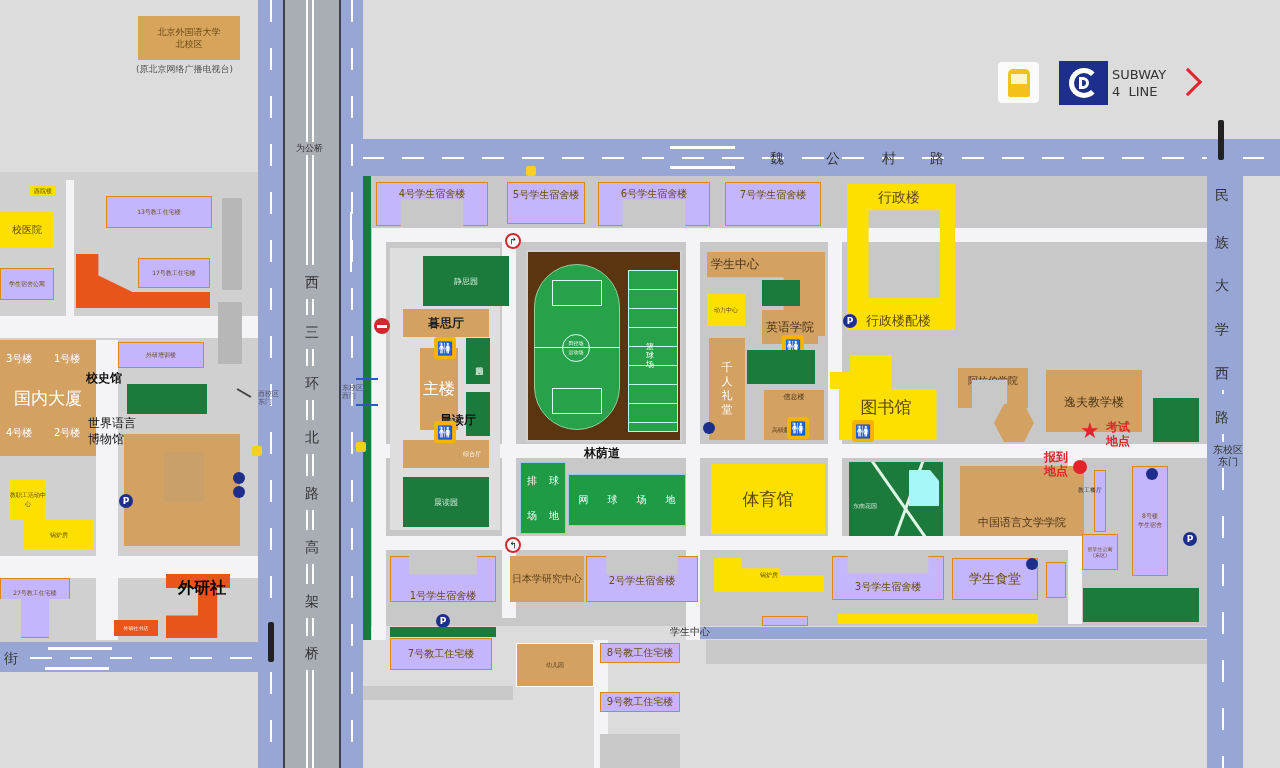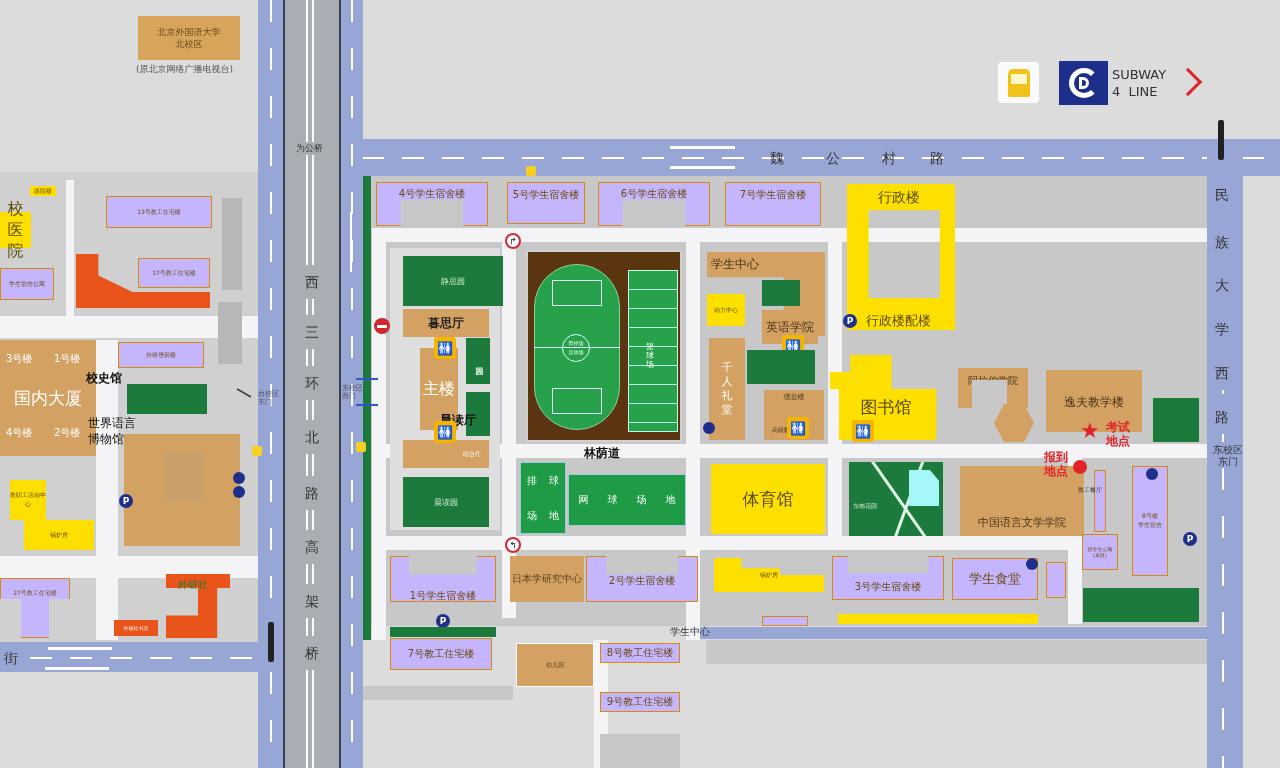--- a/index.html
+++ b/index.html
@@ -93,21 +93,21 @@
 <div class="arrow" style="left:45px;top:667px;width:64px"></div>
 <div class="lbl" style="left:4px;top:650px">街</div>
 
 <div class="road" style="left:700px;top:627px;width:507px;height:12px"></div>
 
 <div class="block" style="left:0;top:172px;width:258px;height:470px;background:#d0d0d0"></div>
 <div class="path" style="left:0;top:316px;width:258px;height:22px"></div>
 <div class="path" style="left:0;top:556px;width:258px;height:22px"></div>
 <div class="path" style="left:96px;top:340px;width:22px;height:300px"></div>
 <div class="path" style="left:66px;top:180px;width:8px;height:140px"></div>
-<div class="yellow" style="left:0;top:212px;width:31px;height:36px;font-size:16px">
+<div class="yellow" style="left:0;top:212px;width:54px;height:36px;font-size:10px">
     <span>校医院</span>
   </div>
 <div class="yellow" style="left:30px;top:186px;width:26px;height:10px;font-size:6px">
     <span>西院楼</span>
   </div>
 <div class="orange" style="left:106px;top:196px;width:106px;height:32px;font-size:6px">
     <span>13号教工住宅楼</span>
   </div>
 <div class="orange" style="left:138px;top:258px;width:72px;height:30px;font-size:6px">
     <span>17号教工住宅楼</span>
@@ -144,21 +144,21 @@
 <div class="yellow" style="left:10px;top:480px;width:36px;height:40px;font-size:6px">
     <span>教职工活动中心</span>
   </div>
 <div class="yellow" style="left:24px;top:520px;width:70px;height:30px;font-size:6px">
     <span>锅炉房</span>
   </div>
 <div class="orange" style="left:0;top:578px;width:70px;height:60px;font-size:6px;clip-path:polygon(0 0,100% 0,100% 35%,70% 35%,70% 100%,30% 100%,30% 35%,0 35%)">
     <span style="margin-top:-30px">27号教工住宅楼</span>
   </div>
 <div class="red" style="left:166px;top:574px;width:64px;height:64px;clip-path:polygon(0 0,100% 0,100% 22%,80% 22%,80% 100%,0 100%,0 65%,50% 65%,50% 22%,0 22%)"></div>
-<div class="abs" style="left:178px;top:578px;font-size:10px;color:#15803d;font-weight:normal">外研社</div>
+<div class="abs" style="left:178px;top:578px;font-size:16px;color:#000000;font-weight:bold">外研社</div>
 <div class="red" style="left:114px;top:620px;width:44px;height:16px;font-size:5px;display:flex;align-items:center;justify-content:center">
     <span>外研社书店</span>
   </div>
 <div class="abs" style="left:258px;top:390px;font-size:7px;color:#556;white-space:pre;line-height:8px">西校区
 东门</div>
 <div class="abs" style="left:236px;top:392px;width:16px;height:2px;background:#444;transform:rotate(30deg)"></div>
 
 <div class="block" style="left:363px;top:176px;width:844px;height:450px;background:#c8c8c8"></div>
 <div class="green" style="left:363px;top:176px;width:8px;height:514px"></div>
 <div class="path" style="left:372px;top:228px;width:835px;height:14px"></div>
@@ -181,21 +181,21 @@
   </div>
 <div class="orange" style="left:725px;top:182px;width:96px;height:44px">
     <span style="margin-top:-18px">7号学生宿舍楼</span>
   </div>
 <div class="yellow" style="left:847px;top:184px;width:108px;height:146px;clip-path:polygon(0 0,100% 0,100% 100%,0 100%,0 18%,20% 18%,20% 78%,86% 78%,86% 18%,0 18%)"></div>
 <div class="abs" style="left:878px;top:189px;font-size:14px;color:#5c4a00">行政楼</div>
 <div class="abs" style="left:866px;top:312px;font-size:13px;color:#5c4a00">行政楼配楼</div>
 <div class="pin" style="left:843px;top:314px">P</div>
 
 <div class="block" style="left:390px;top:248px;width:110px;height:282px;background:#dedede"></div>
-<div class="green" style="left:403px;top:256px;width:100px;height:50px">
+<div class="green" style="left:423px;top:256px;width:86px;height:50px">
     <span>静思园</span>
   </div>
 <div class="tan" style="left:403px;top:309px;width:86px;height:28px;font-weight:bold;font-size:12px;color:#222">
     <span>暮思厅</span>
   </div>
 <div class="tan" style="left:420px;top:348px;width:38px;height:82px;font-size:16px;color:#fff">
     <span>主楼</span>
   </div>
 <div class="green" style="left:466px;top:338px;width:24px;height:46px;writing-mode:vertical-rl">
     <span>静思园</span>

